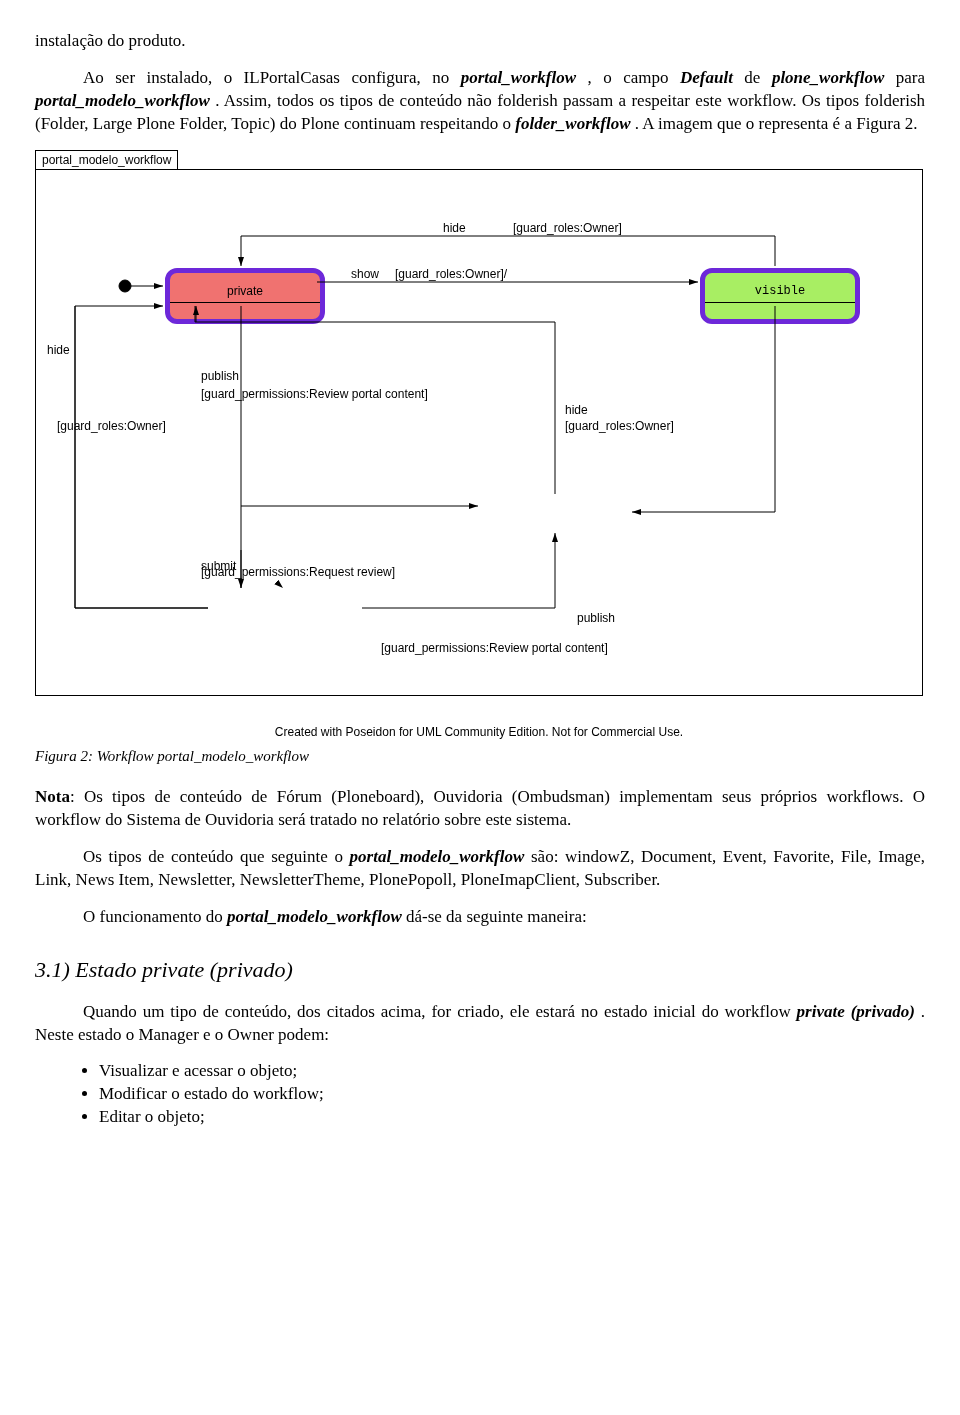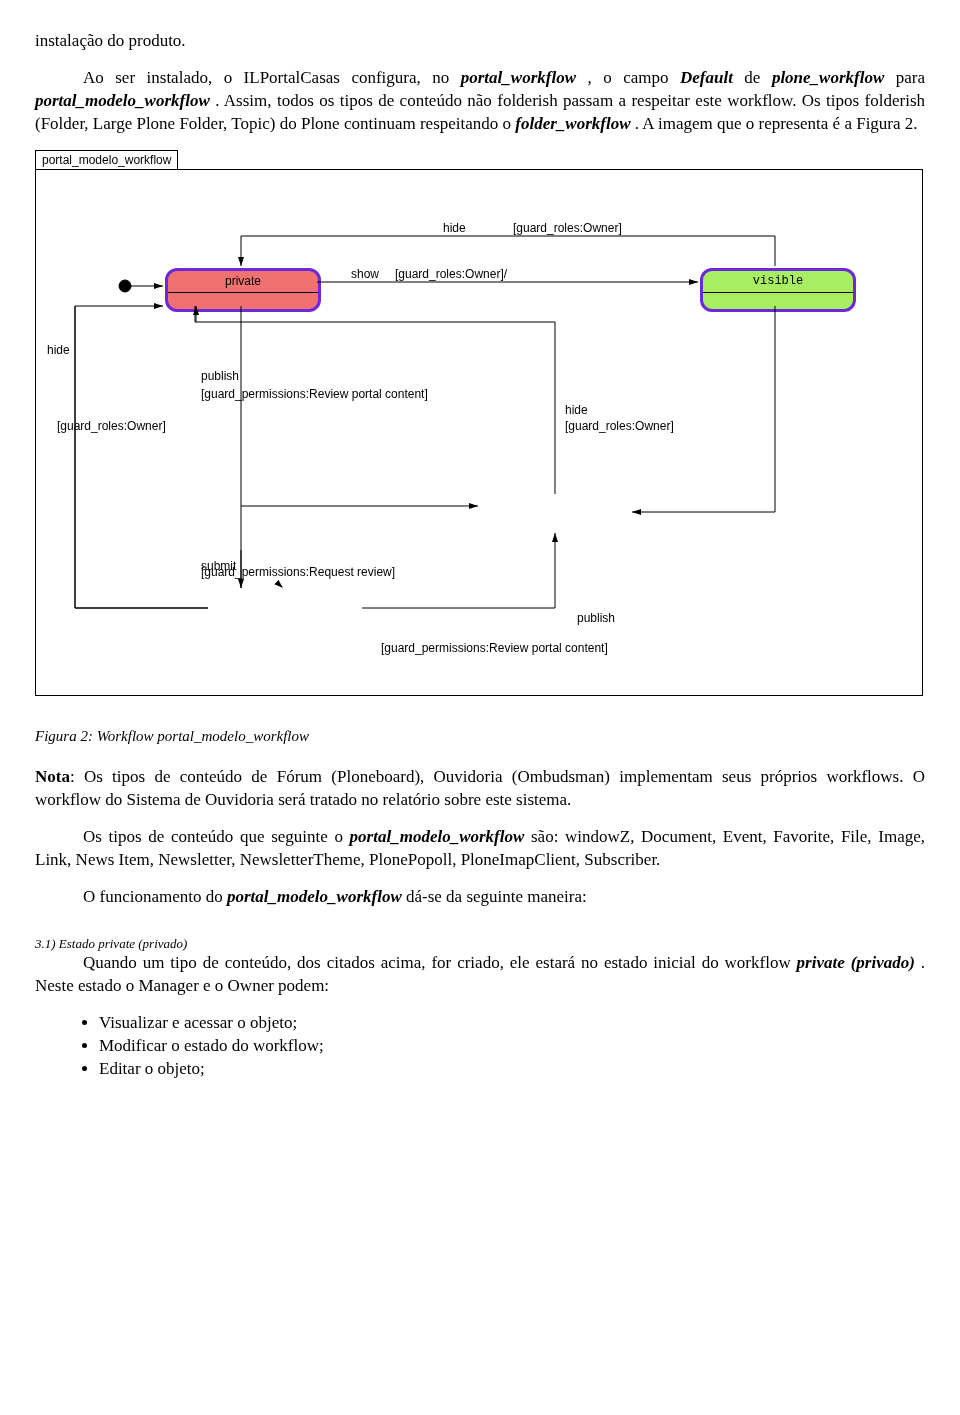--- a/index.html
+++ b/index.html
@@ -11,42 +11,42 @@
     color: #000;
     background: #fff;
     width: 960px;
     box-sizing: border-box;
   }
   p { margin: 0 0 14px 0; text-align: justify; }
   .indent { text-indent: 48px; }
   .bold { font-weight: bold; }
   .bolditalic { font-weight: bold; font-style: italic; }
   .caption { font-style: italic; margin: 6px 0 20px 0; font-size: 15px; }
-  .section-title { font-style: italic; margin: 26px 0 0 0; font-size: 13px; font-family: Liberation Serif, serif; }
+  .section-title { font-style: italic; margin: 26px 0 16px 0; font-size: 22px; font-family: Liberation Serif, serif; }
   ul { margin: 0 0 14px 0; padding-left: 64px; }
   ul li { list-style: disc; margin: 0; }
 
   
   .diagram-wrap { margin: 6px 0 4px 0; }
   .diagram {
     position: relative;
     width: 888px;
     height: 570px;
     font-family: Verdana, Geneva, sans-serif;
     font-size: 12px;
     color: #000;
   }
   .frame { position:absolute; border:1px solid #000; }
   .frame-tab {
     position:absolute; border:1px solid #000; border-bottom:none;
     padding: 1px 6px 2px 6px; background:#fff;
   }
   .state {
-    position:absolute; border:3px solid #6d28d9; border-radius:12px;
-    text-align:center; padding-top:2px;
+    position:absolute; border:5px solid #6d28d9; border-radius:12px;
+    text-align:center; padding-top:10px;
   }
   .state .divider { border-top:1px solid #000; margin-top:3px; }
   .s-private   { background:#f07270; }
   .s-visible   { background:#a8ee63;font-family:Liberation Mono, monospace; }
   .s-published { background:#908ee8; }
   .s-pending   { background:#efc468; }
   .lbl { position:absolute; white-space:nowrap; }
   .credit {
     margin-top:4px; font-family: Verdana, Geneva, sans-serif;
     font-size:12px; text-align:center; width:888px;
@@ -134,20 +134,21 @@
         <line x1="206" y1="400" x2="248" y2="438" marker-end="url(#ah)" stroke-opacity="0"></line>
 
         <line x1="206" y1="400" x2="206" y2="438" marker-end="url(#ah)"></line>
 
         <polyline points="740,156 740,362 597,362" marker-end="url(#ah)"></polyline>
 
         <polyline points="327,458 520,458 520,383" marker-end="url(#ah)"></polyline>
       </g>
     </svg>
   </div>
+  <div class="credit">Created with Poseidon for UML Community Edition. Not for Commercial Use.</div>
 </div>
 
 <p class="caption">Figura 2: Workflow portal_modelo_workflow</p>
 
 <p>
   <span class="bold">Nota</span><span>: Os tipos de conteúdo de Fórum (Ploneboard), Ouvidoria (Ombudsman) implementam seus próprios workflows. O workflow do Sistema de Ouvidoria será tratado no relatório sobre este sistema.</span>
 </p>
 
 <p class="indent">
   <span>Os tipos de conteúdo que seguinte o </span>

